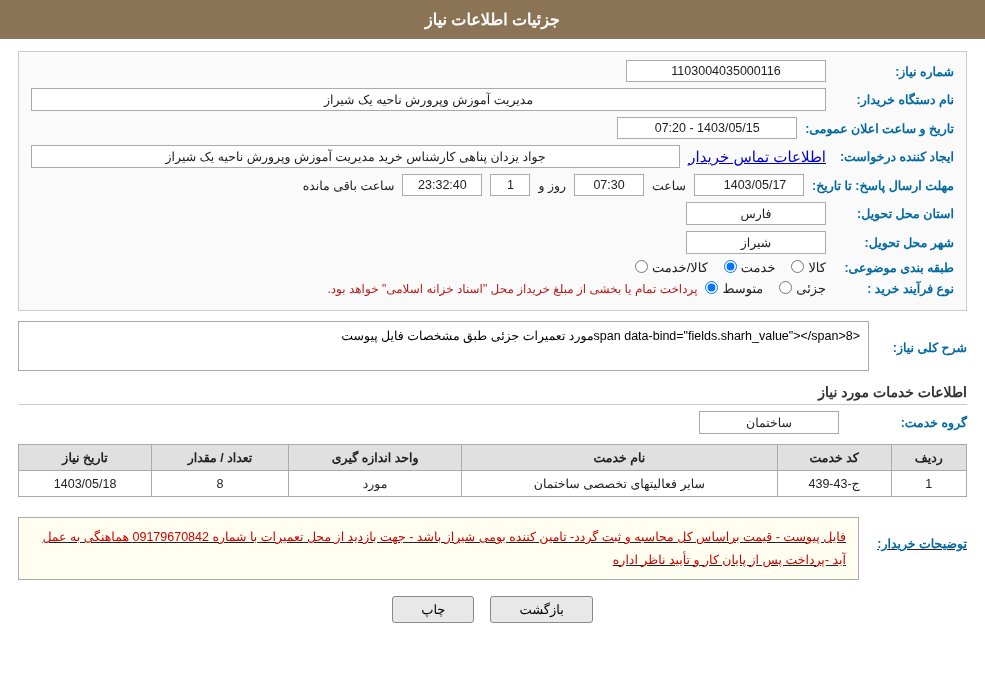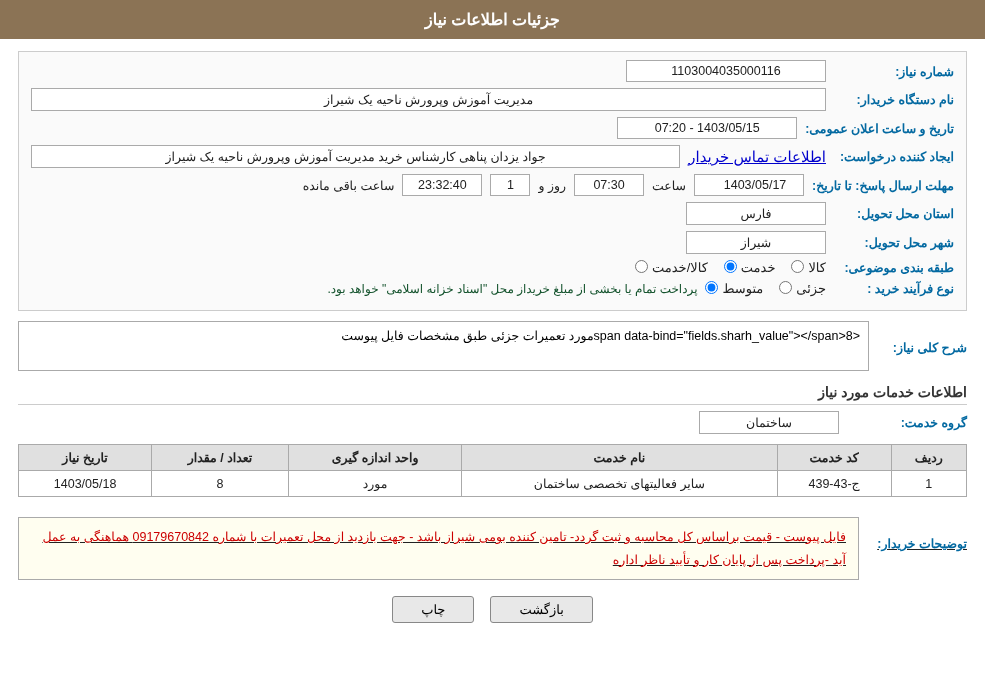--- a/index.html
+++ b/index.html
@@ -236,21 +236,21 @@
         <div class="radio-group">
           <div class="radio-item">
             <label>جزئی</label>
             <input type="radio" name="farayand" style="">
           </div>
           <div class="radio-item">
             <label>متوسط</label>
             <input type="radio" name="farayand" checked="" style="">
           </div>
         </div>
-        <span style="font-size:12px;color:#14532d;">پرداخت تمام یا بخشی از مبلغ خریداز محل "اسناد خزانه اسلامی" خواهد بود.</span>
+        <span style="font-size:12px;color:#b91c1c;">پرداخت تمام یا بخشی از مبلغ خریداز محل "اسناد خزانه اسلامی" خواهد بود.</span>
       </div>
 
     </div>
 
     <div class="row" style="margin-bottom:8px;">
       <span class="label" style="min-width:90px;">شرح کلی نیاز:</span>
       <div style="flex:1;">
         <textarea class="textarea-box" readonly="" style="">&lt;span data-bind="fields.sharh_value"&gt;&lt;/span&gt;8مورد تعمیرات جزئی طبق مشخصات فایل پیوست</textarea>
       </div>
     </div>

